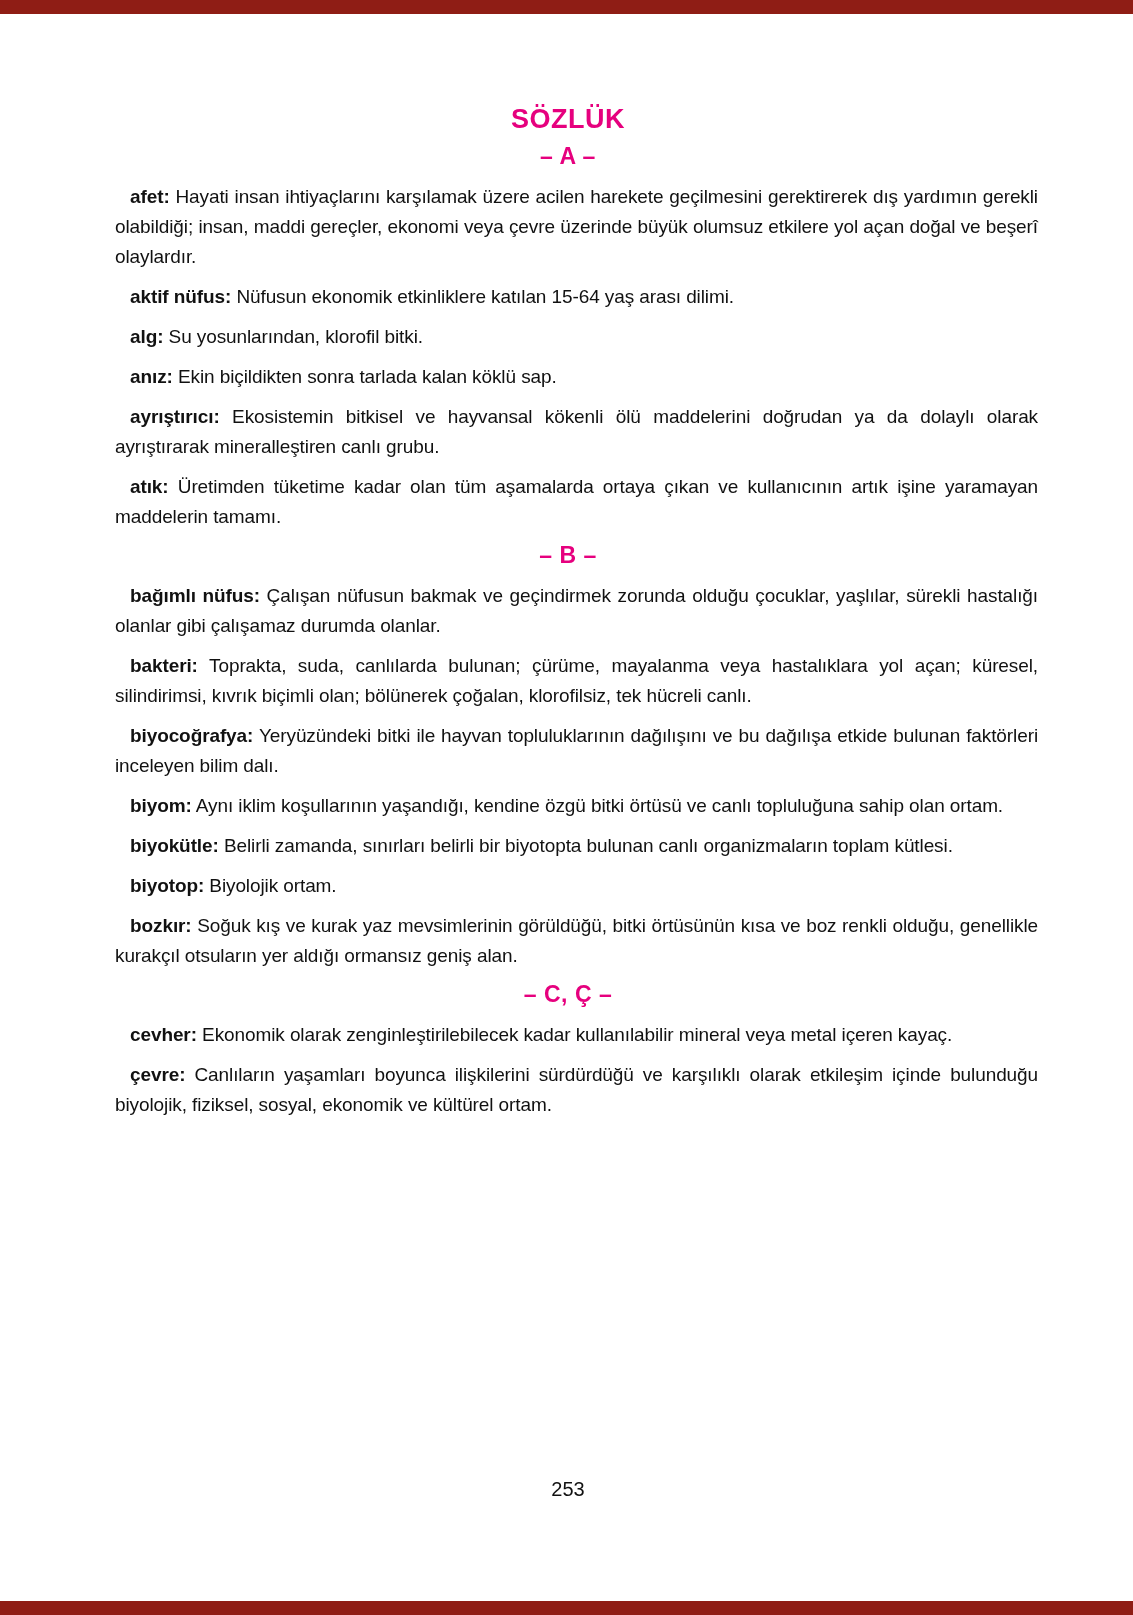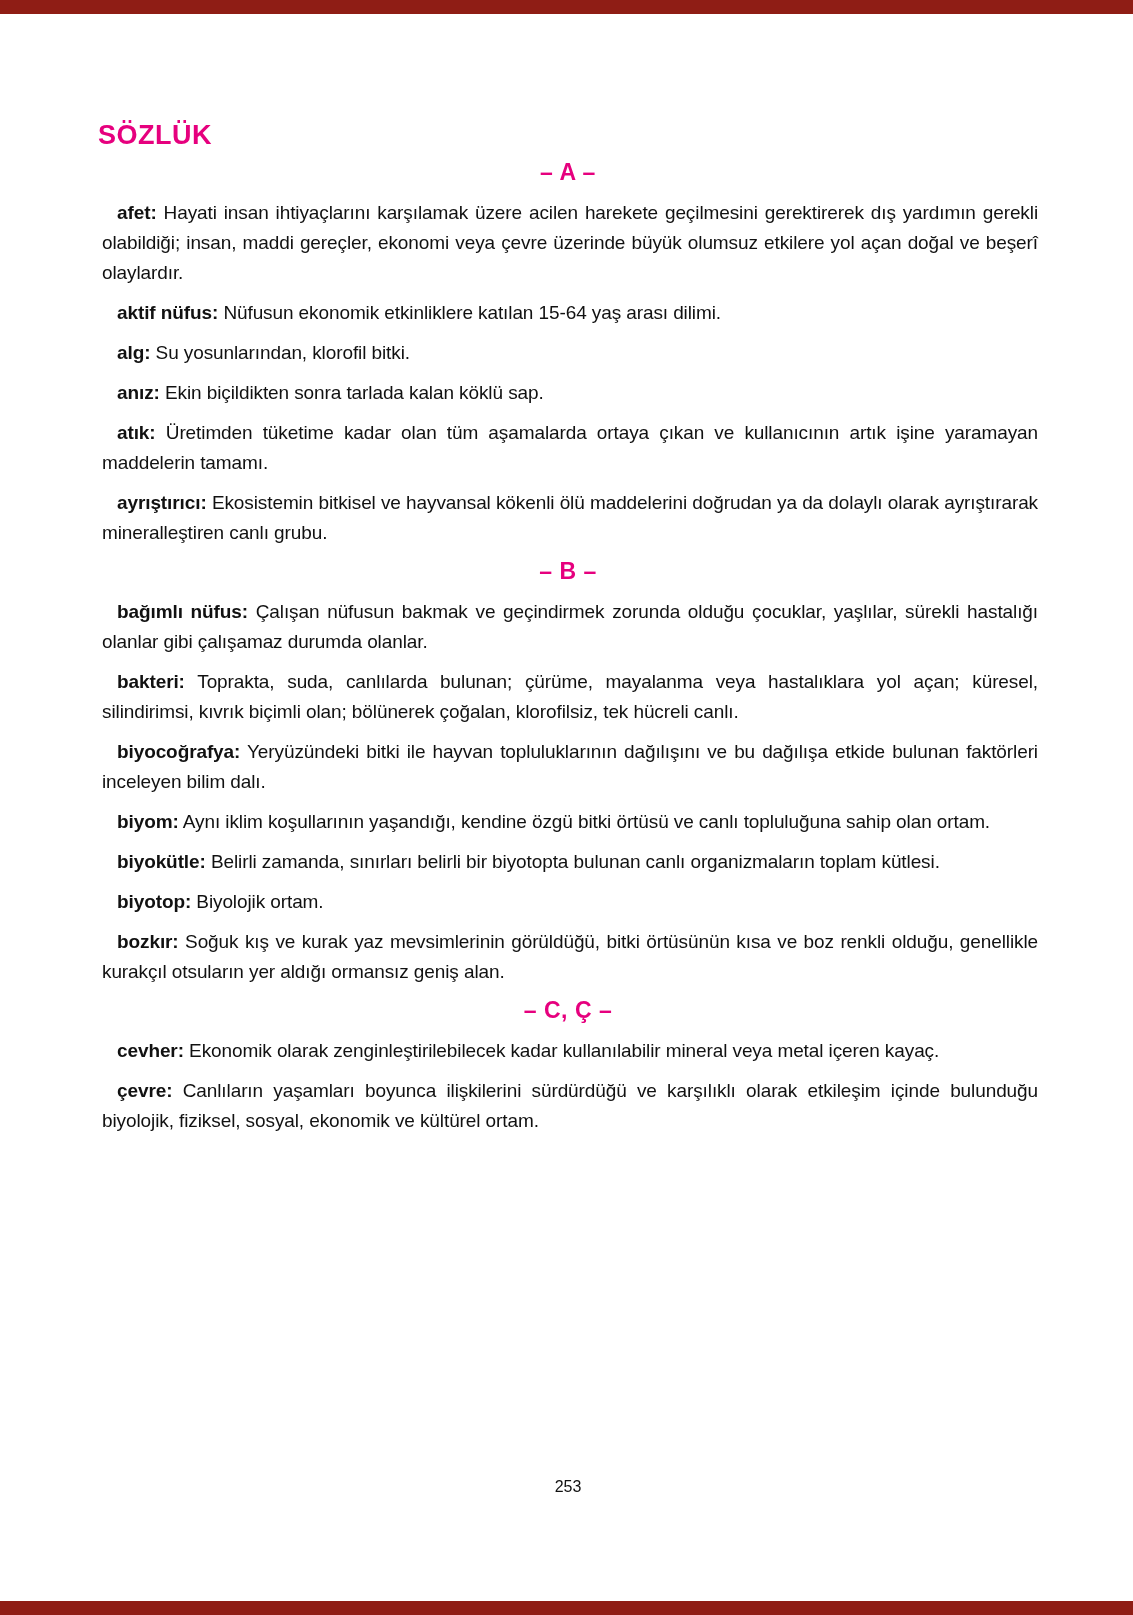--- a/index.html
+++ b/index.html
@@ -21,71 +21,71 @@
   }
   .edge-bar.top { top: 0; }
   .edge-bar.bottom { bottom: 0; }
   .content {
     position: absolute;
     left: 98px;
     top: 104px;
     width: 940px;
   }
   h1.title {
-    margin: 16px 0 8px 0;
-    text-align: left;
+    margin: 0 0 8px 0;
+    text-align: center;
     color: #e6007e;
     font-size: 27px;
     font-weight: bold;
     letter-spacing: 0.5px;
   }
   h2.section-header {
     margin: 4px 0 12px 0;
     text-align: center;
     color: #e6007e;
     font-size: 23px;
     font-weight: bold;
     letter-spacing: 0.5px;
   }
   p.entry {
-    margin: 0 0 10px 4px;
+    margin: 0 0 10px 17px;
     font-size: 19px;
     line-height: 30px;
     text-align: justify;
     text-indent: 15px;
     letter-spacing: -0.1px;
   }
   p.entry b { font-weight: bold; }
   .page-number {
     position: absolute;
     left: 98px;
     width: 940px;
     top: 1478px;
     text-align: center;
-    font-size: 16px;
+    font-size: 20px;
     color: #111111;
   }
 </style>
 </head>
 <body>
 
 <div class="edge-bar top"></div>
 
 <div class="content">
 
   <h1 class="title">SÖZLÜK</h1>
 
   <h2 class="section-header">– A –</h2>
 
   <p class="entry"><b>afet:</b> <span>Hayati insan ihtiyaçlarını karşılamak üzere acilen harekete geçilmesini gerektirerek dış yardımın gerekli olabildiği; insan, maddi gereçler, ekonomi veya çevre üzerinde büyük olumsuz etkilere yol açan doğal ve beşerî olaylardır.</span></p>
   <p class="entry"><b>aktif nüfus:</b> <span>Nüfusun ekonomik etkinliklere katılan 15-64 yaş arası dilimi.</span></p>
   <p class="entry"><b>alg:</b> <span>Su yosunlarından, klorofil bitki.</span></p>
   <p class="entry"><b>anız:</b> <span>Ekin biçildikten sonra tarlada kalan köklü sap.</span></p>
+  <p class="entry"><b>ayrıştırıcı:</b> <span>Ekosistemin bitkisel ve hayvansal kökenli ölü maddelerini doğrudan ya da dolaylı olarak ayrıştırarak mineralleştiren canlı grubu.</span></p>
   <p class="entry"><b>atık:</b> <span>Üretimden tüketime kadar olan tüm aşamalarda ortaya çıkan ve kullanıcının artık işine yaramayan maddelerin tamamı.</span></p>
-  <p class="entry"><b>ayrıştırıcı:</b> <span>Ekosistemin bitkisel ve hayvansal kökenli ölü maddelerini doğrudan ya da dolaylı olarak ayrıştırarak mineralleştiren canlı grubu.</span></p>
 
   <h2 class="section-header">– B –</h2>
 
   <p class="entry"><b>bağımlı nüfus:</b> <span>Çalışan nüfusun bakmak ve geçindirmek zorunda olduğu çocuklar, yaşlılar, sürekli hastalığı olanlar gibi çalışamaz durumda olanlar.</span></p>
   <p class="entry"><b>bakteri:</b> <span>Toprakta, suda, canlılarda bulunan; çürüme, mayalanma veya hastalıklara yol açan; küresel, silindirimsi, kıvrık biçimli olan; bölünerek çoğalan, klorofilsiz, tek hücreli canlı.</span></p>
   <p class="entry"><b>biyocoğrafya:</b> <span>Yeryüzündeki bitki ile hayvan topluluklarının dağılışını ve bu dağılışa etkide bulunan faktörleri inceleyen bilim dalı.</span></p>
   <p class="entry"><b>biyom:</b> <span>Aynı iklim koşullarının yaşandığı, kendine özgü bitki örtüsü ve canlı topluluğuna sahip olan ortam.</span></p>
   <p class="entry"><b>biyokütle:</b> <span>Belirli zamanda, sınırları belirli bir biyotopta bulunan canlı organizmaların toplam kütlesi.</span></p>
   <p class="entry"><b>biyotop:</b> <span>Biyolojik ortam.</span></p>
   <p class="entry"><b>bozkır:</b> <span>Soğuk kış ve kurak yaz mevsimlerinin görüldüğü, bitki örtüsünün kısa ve boz renkli olduğu, genellikle kurakçıl otsuların yer aldığı ormansız geniş alan.</span></p>

